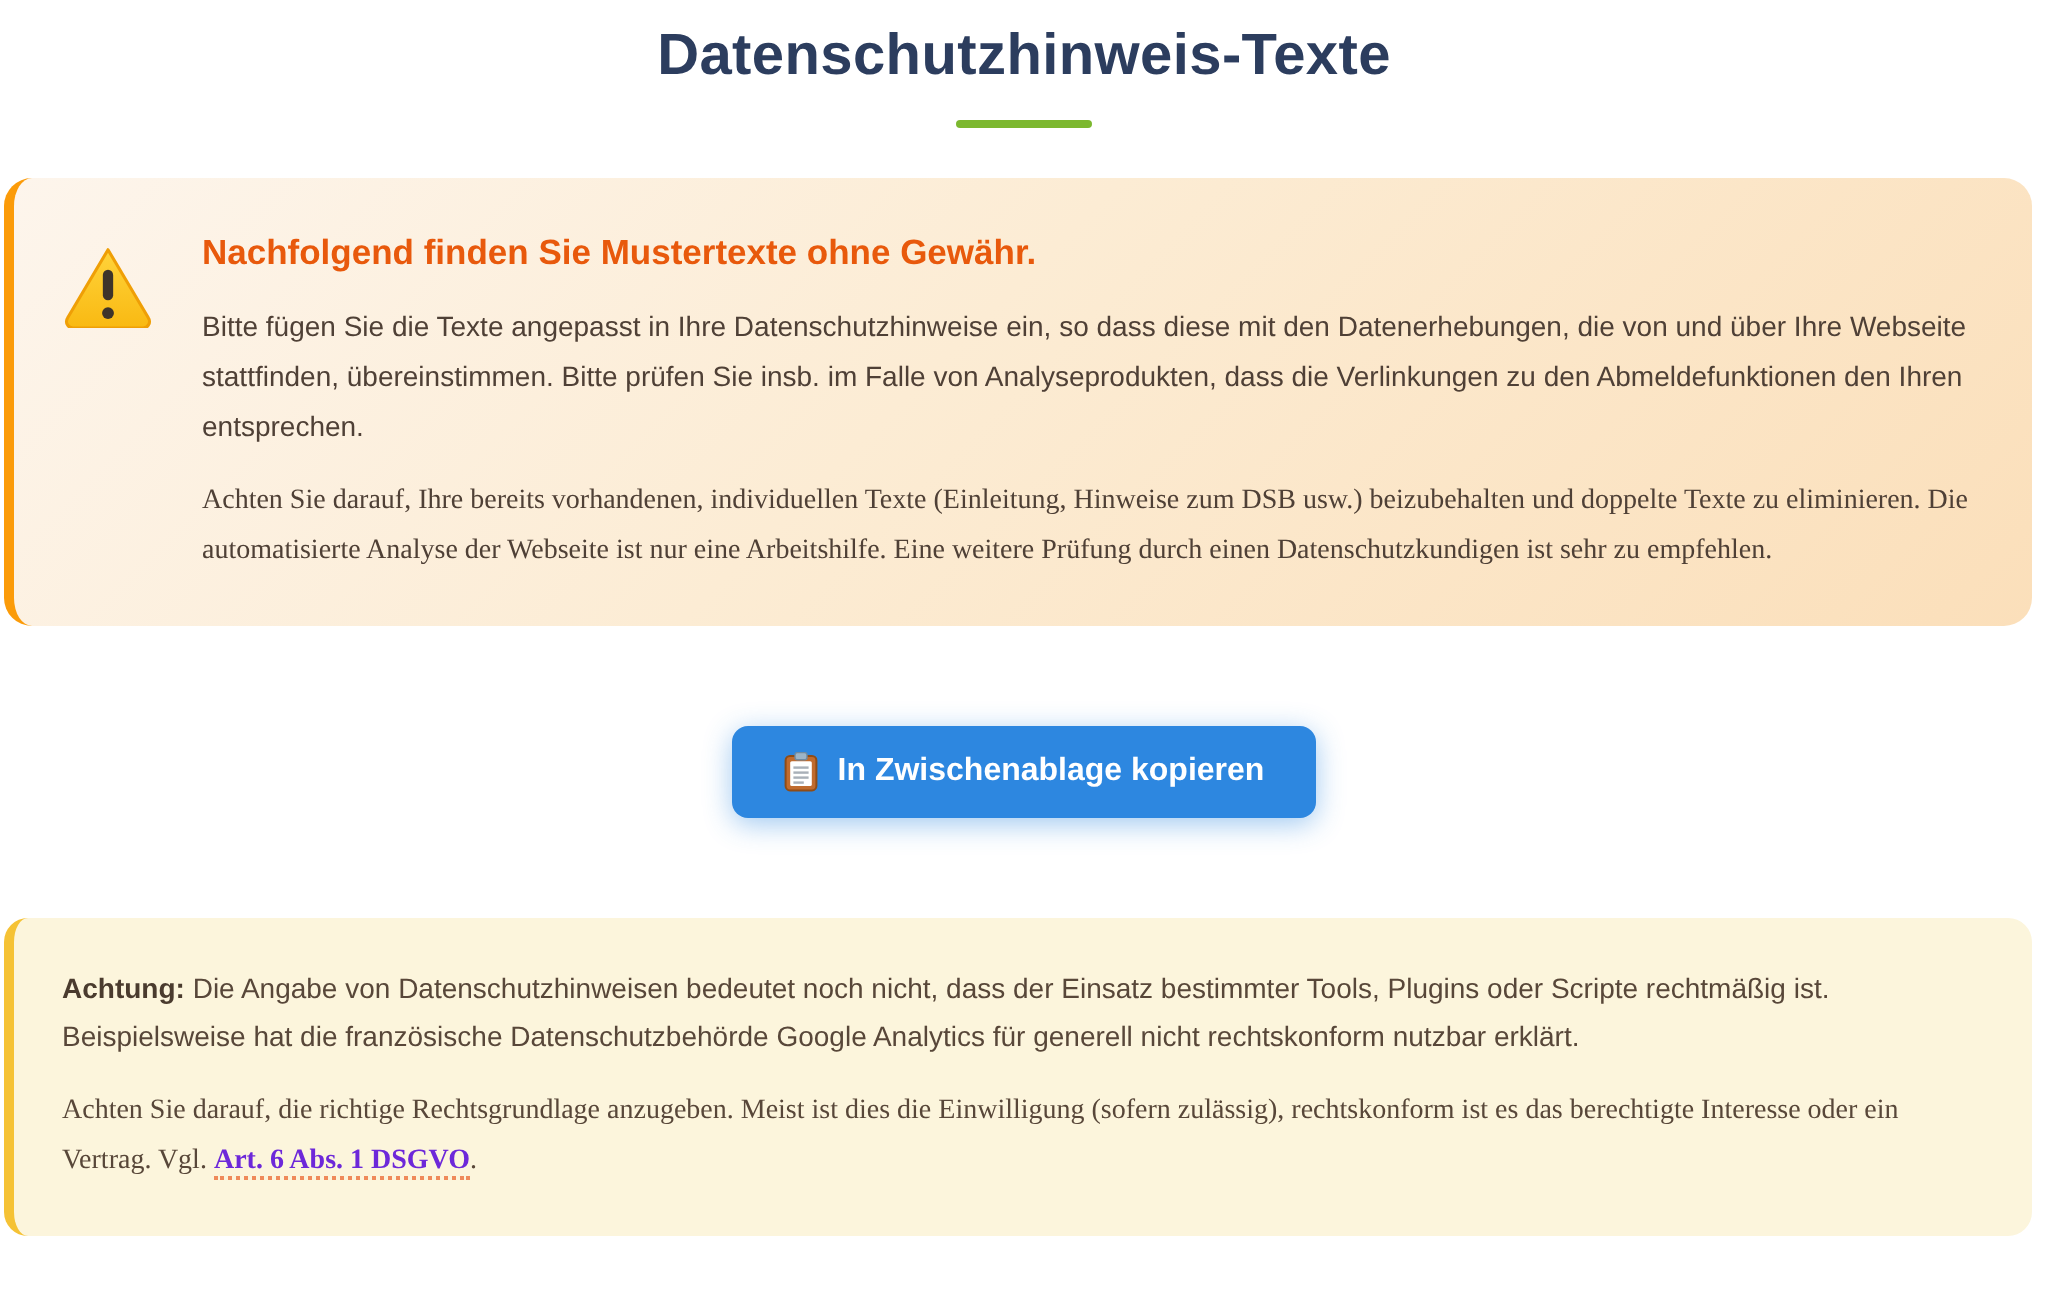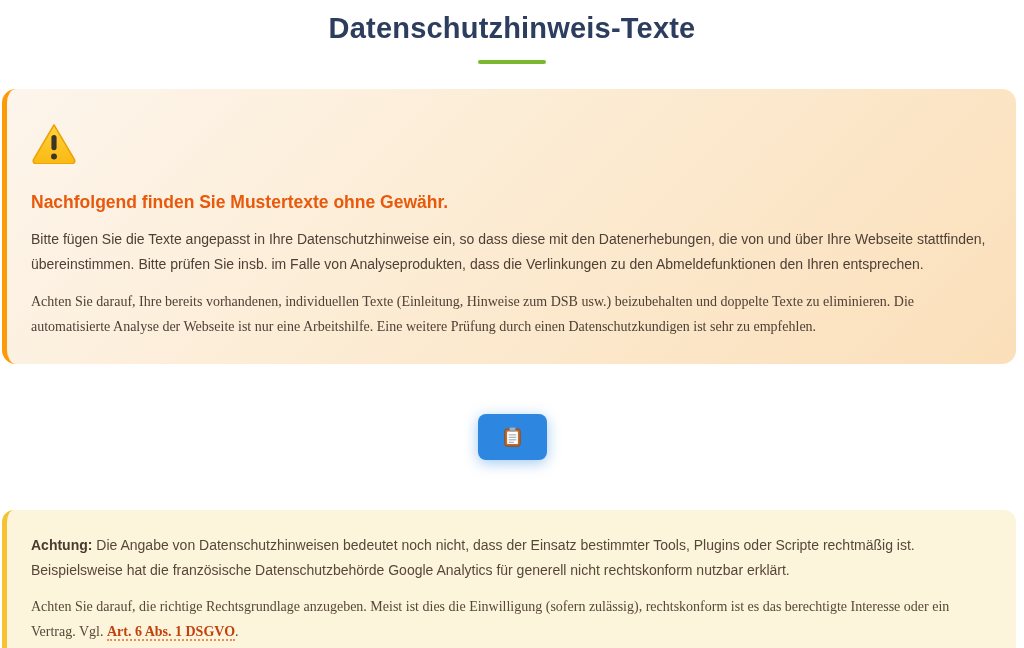--- a/index.html
+++ b/index.html
@@ -29,21 +29,20 @@
 
   
   .warning-box {
     margin:25px 8px 0 2px;
     border-left:5px solid #fb9b09;
     border-radius:14px;
     background:linear-gradient(135deg,#fdf5ec 0%,#fcecd4 45%,#fbdfba 100%);
     padding:27px 30px 24px 24px;
     display:flex;
     gap:24px;
-    flex-direction:column;
   }
   .warning-icon-col { flex:0 0 46px; padding-top:6px; }
   .warning-text-col { flex:1; }
   .warning-heading {
     color:#e8590c;
     font-weight:bold;
     font-size:17.5px;
     margin-bottom:14px;
   }
   .body-par {
@@ -76,21 +75,21 @@
   .notice-box {
     margin:50px 8px 0 2px;
     border-left:5px solid #f5c235;
     border-radius:12px;
     background:#fcf5dc;
     padding:23px 28px 24px 24px;
   }
   .notice-box .body-par { color:#584739; }
   .bold-label { font-weight:bold; color:#4a3b2e;margin-top:32px; }
   .inline-link {
-    color:#c2410c;
+    color:#6d28d9;
     font-weight:bold;
     text-decoration:none;
     border-bottom:2px dotted #ef8a5a;
     cursor:pointer;
   }
 </style>
 </head>
 <body>
 
 <div class="page">
@@ -127,20 +126,21 @@
         <svg width="17" height="20" viewBox="0 0 17 20" aria-hidden="true">
           <rect x="0.8" y="2" width="15.4" height="17.2" rx="2.2" fill="#c06b2e" stroke="#8f4c16" stroke-width="1"></rect>
           <rect x="3.1" y="4.6" width="10.8" height="12.4" rx="0.8" fill="#ffffff"></rect>
           <rect x="4.7" y="7.2" width="7.6" height="1.2" fill="#a9b0b8"></rect>
           <rect x="4.7" y="9.7" width="7.6" height="1.2" fill="#a9b0b8"></rect>
           <rect x="4.7" y="12.2" width="7.6" height="1.2" fill="#a9b0b8"></rect>
           <rect x="4.7" y="14.7" width="5.2" height="1.2" fill="#a9b0b8"></rect>
           <rect x="5.5" y="0.3" width="6" height="3.6" rx="1.1" fill="#9db4c6" stroke="#6f8aa0" stroke-width="0.7"></rect>
         </svg>
       </span>
+      <span>In Zwischenablage kopieren</span>
     </button>
   </div>
 
   <div class="notice-box">
     <p class="body-par"><span class="bold-label">Achtung:</span><span> Die Angabe von Datenschutzhinweisen bedeutet noch nicht, dass der Einsatz bestimmter Tools, Plugins oder Scripte rechtmäßig ist. Beispielsweise hat die französische Datenschutzbehörde Google Analytics für generell nicht rechtskonform nutzbar erklärt.</span></p>
     <p class="body-par"><span>Achten Sie darauf, die richtige Rechtsgrundlage anzugeben. Meist ist dies die Einwilligung (sofern zulässig), rechtskonform ist es das berechtigte Interesse oder ein Vertrag. Vgl. </span><a class="inline-link">Art. 6 Abs. 1 DSGVO</a><span>.</span></p>
   </div>
 
 </div>
 

